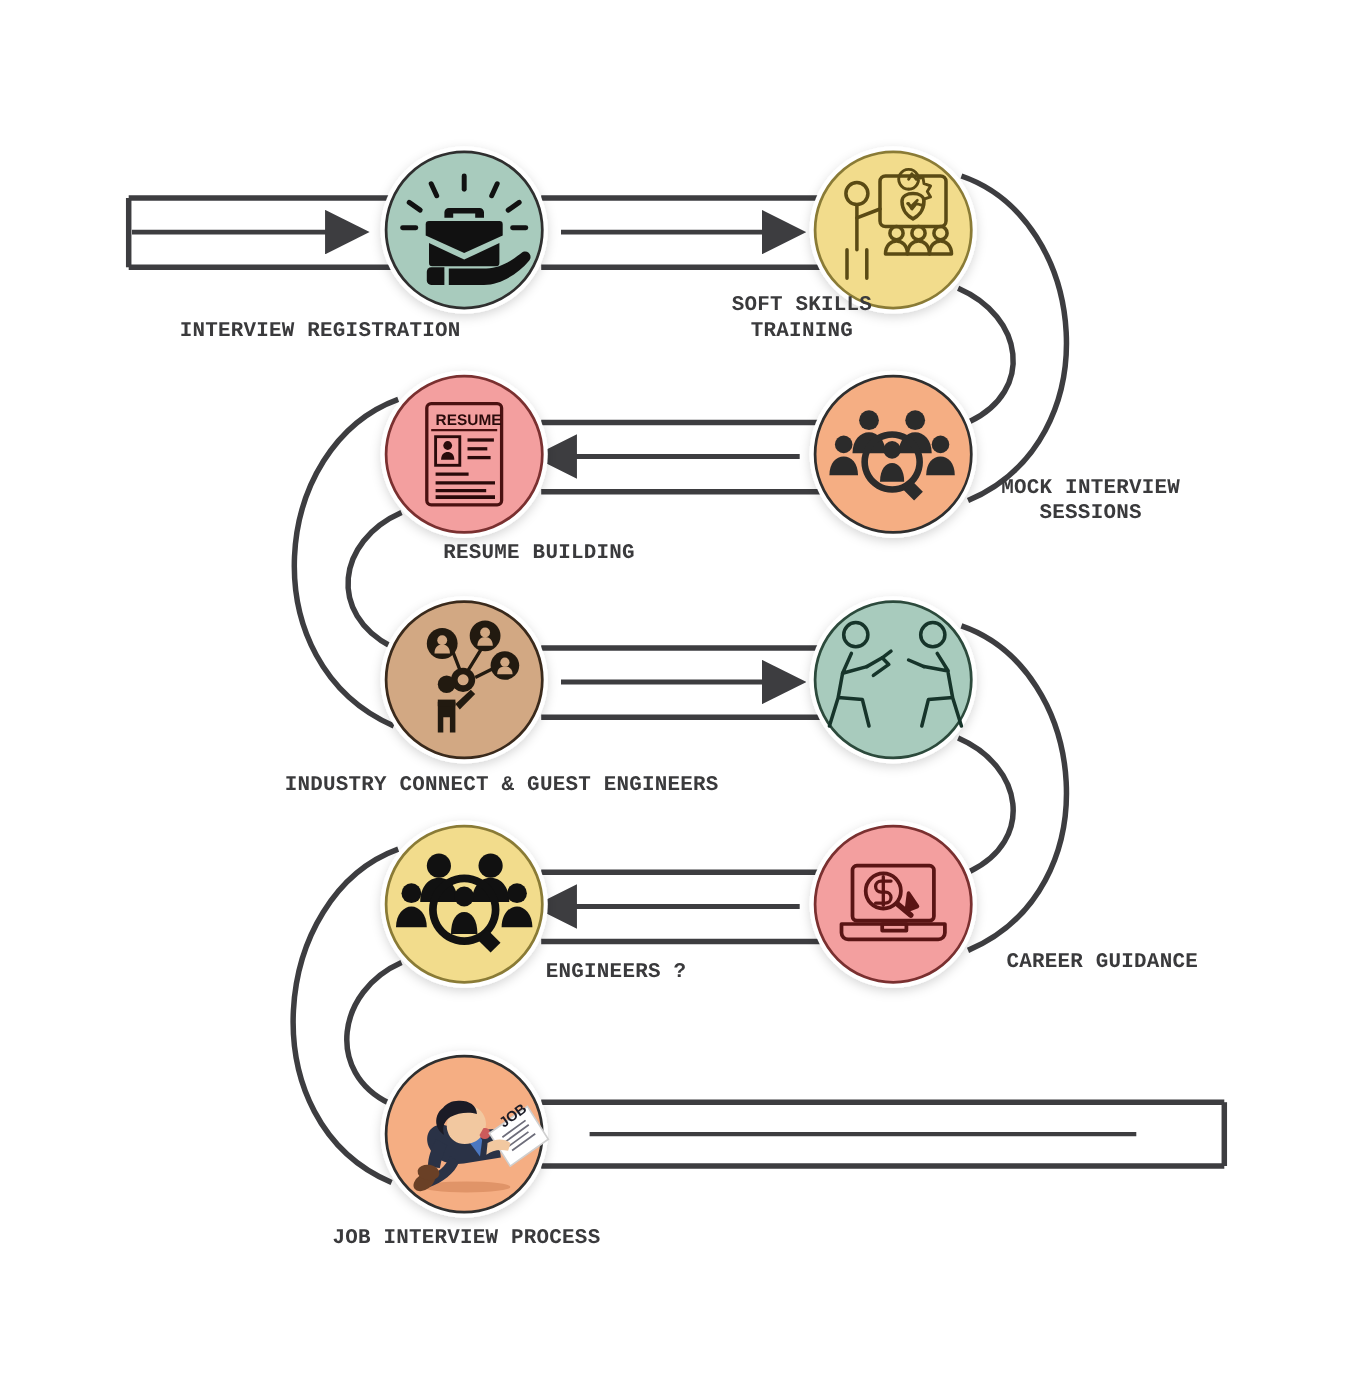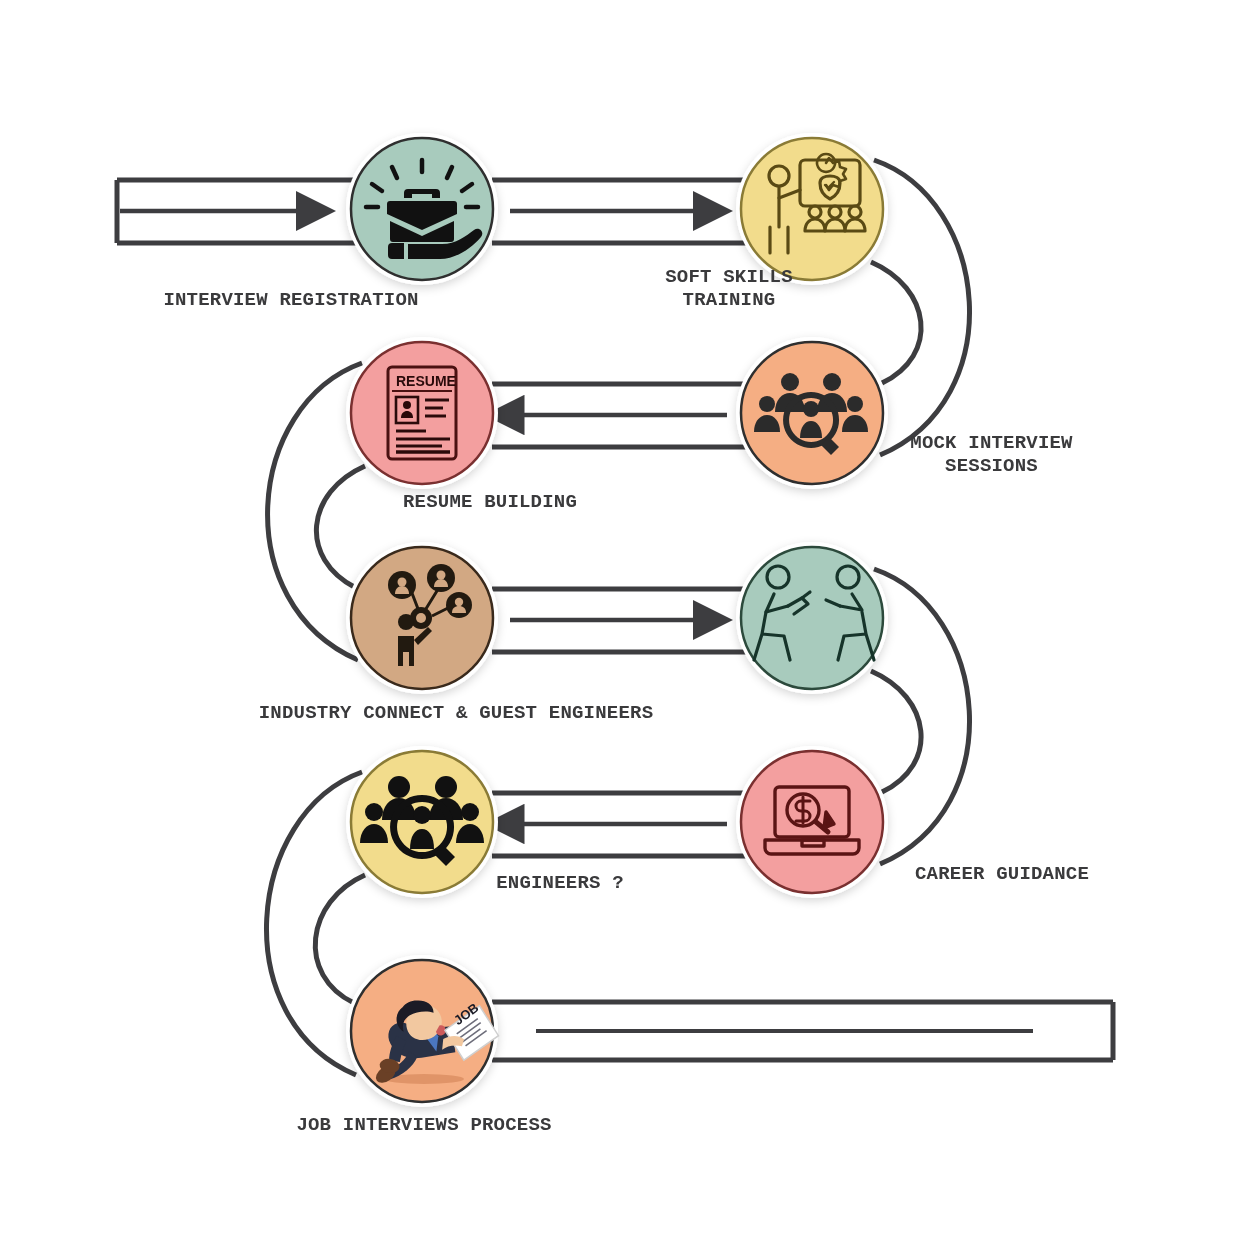--- a/index.html
+++ b/index.html
@@ -328,21 +328,21 @@
 
   <div class="node-label" style="left:345px; top:491px; width:290px;">RESUME BUILDING</div>
 
   <div class="node-label" style="left:196px; top:702px; width:520px;">INDUSTRY CONNECT &amp; GUEST ENGINEERS</div>
 
 
   <div class="node-label" style="left:892px; top:838px; width:220px;margin-top:25px;">CAREER GUIDANCE</div>
 
   <div class="node-label" style="left:480px; top:872px; width:160px;">ENGINEERS ?</div>
 
-  <div class="node-label" style="left:264px; top:1114px; width:320px;">JOB INTERVIEWS PROCESS</div>
+  <div class="node-label" style="left:264px; top:1114px; width:320px;">JOB INTERVIEW PROCESS</div>
 
   <div class="node-circle-hit" style="left:351px; top:138px; width:142px; height:142px;"></div>
   <div class="node-circle-hit" style="left:741px; top:138px; width:142px; height:142px;"></div>
   <div class="node-circle-hit" style="left:741px; top:342px; width:142px; height:142px;"></div>
   <div class="node-circle-hit" style="left:351px; top:342px; width:142px; height:142px;"></div>
   <div class="node-circle-hit" style="left:351px; top:547px; width:142px; height:142px;"></div>
   <div class="node-circle-hit" style="left:741px; top:547px; width:142px; height:142px;"></div>
   <div class="node-circle-hit" style="left:741px; top:751px; width:142px; height:142px;"></div>
   <div class="node-circle-hit" style="left:351px; top:751px; width:142px; height:142px;"></div>
   <div class="node-circle-hit" style="left:351px; top:960px; width:142px; height:142px;"></div>

